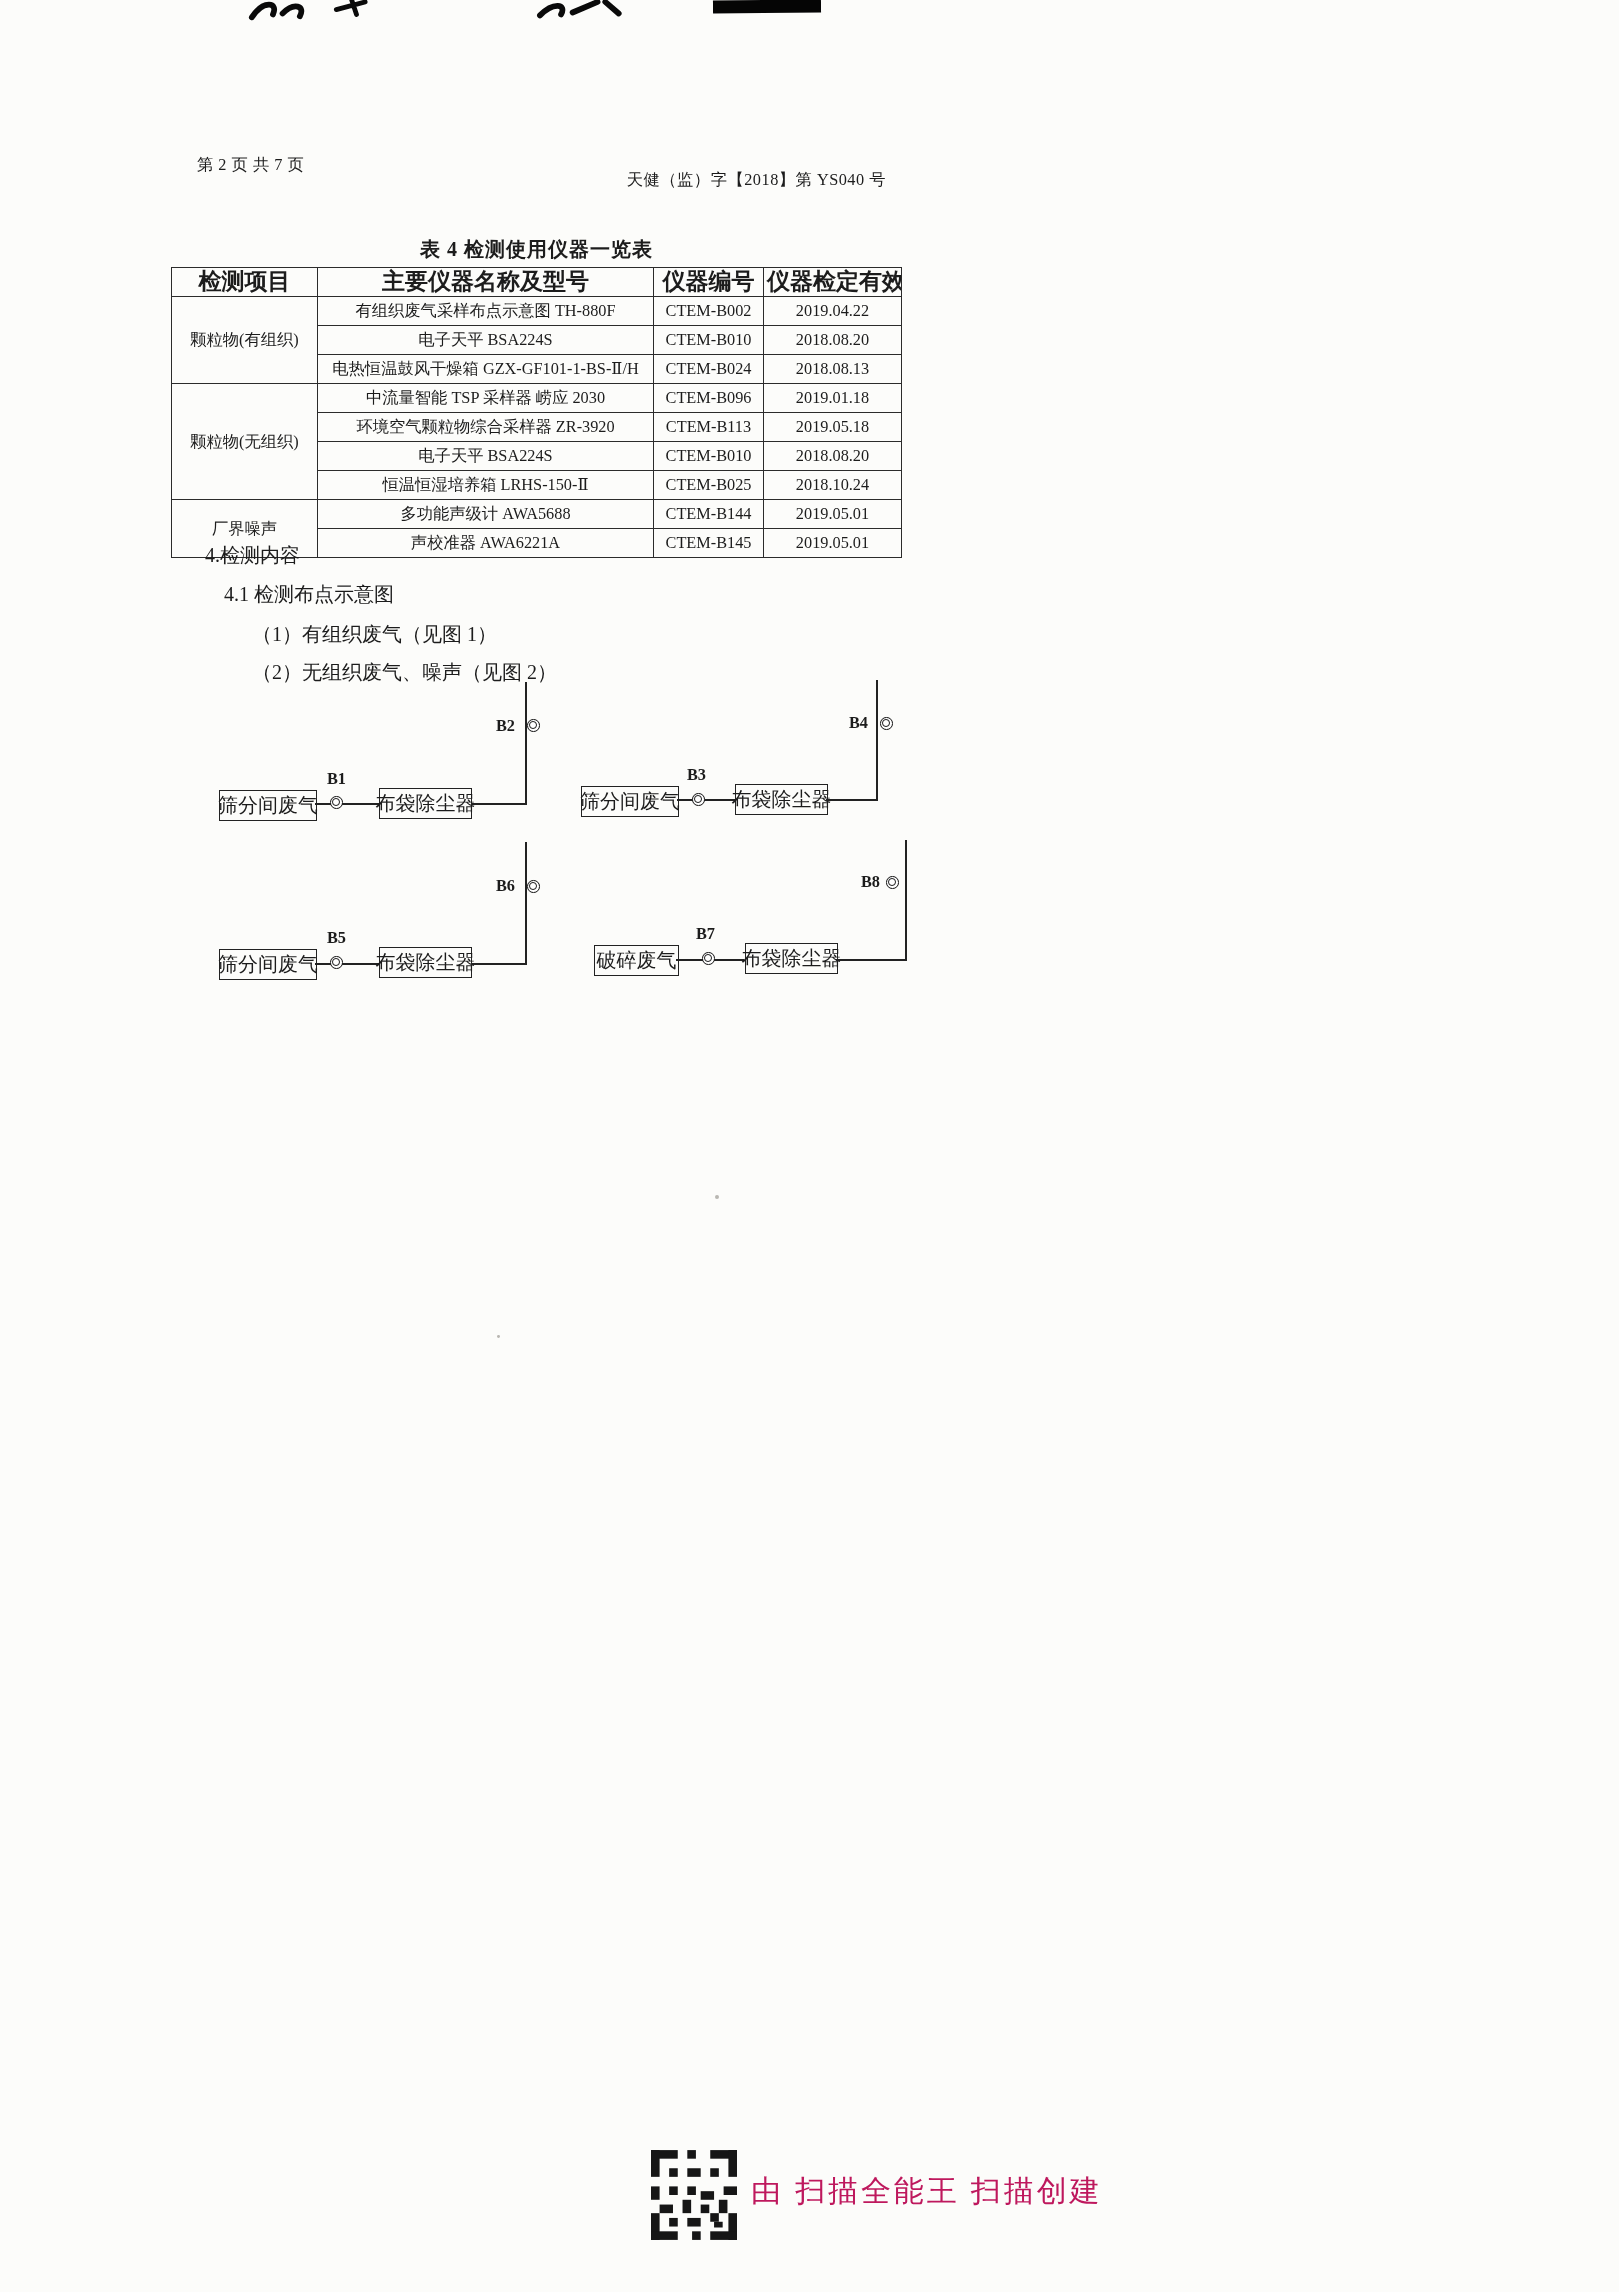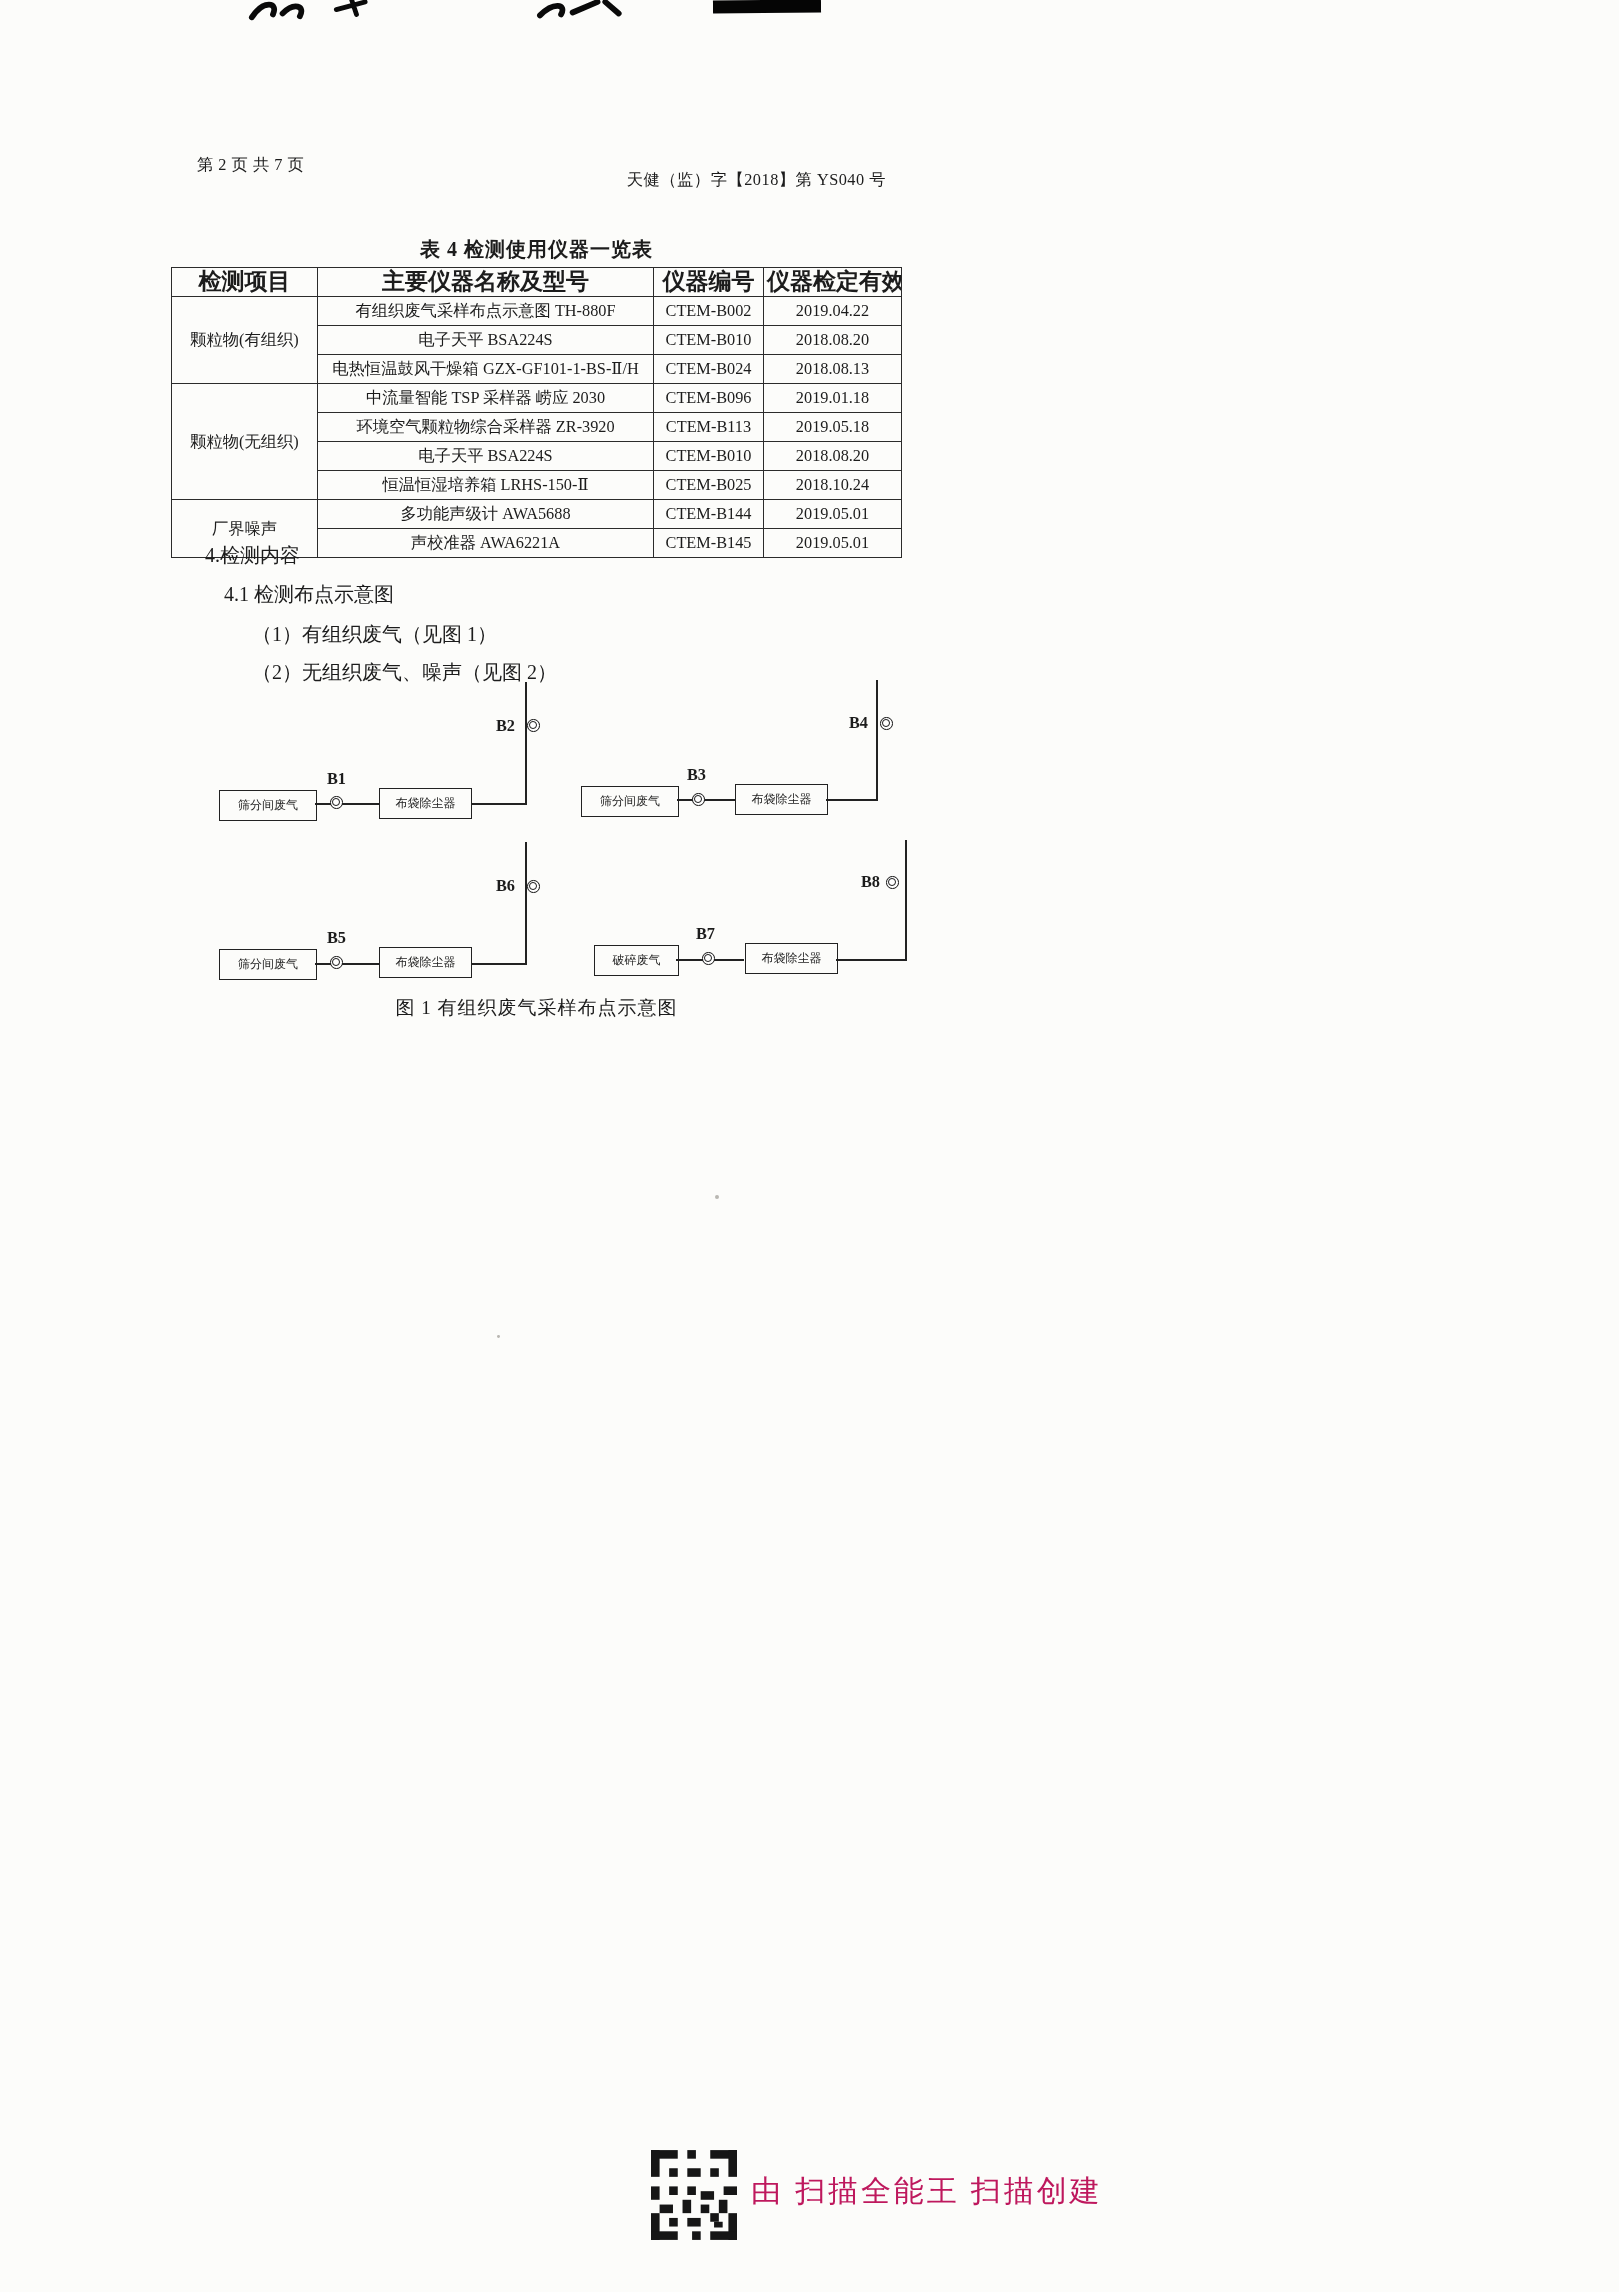--- a/index.html
+++ b/index.html
@@ -22,21 +22,21 @@
     padding:1px 2.9px;font-size:16.3px;height:26px;line-height:1.15;
     overflow:hidden;white-space:nowrap;
   }
   table.instr th{font-weight:bold;font-size:23px;height:23px;margin-top:32px;}
   
   .sect{font-size:20px;white-space:nowrap;}
   
   .dbox{
     position:absolute;border:1.6px solid #222;background:transparent;
     display:flex;align-items:center;justify-content:center;
-    font-size:12px;white-space:nowrap;font-family:Liberation Serif, serif;
+    font-size:20px;white-space:nowrap;font-family:Liberation Serif, serif;
   }
   .dline-h{position:absolute;height:1.9px;background:#222;}
   .dline-v{position:absolute;width:1.9px;background:#222;}
   .dlabel{position:absolute;font-size:16.3px;font-weight:bold;white-space:nowrap;}
   .dport{position:absolute;width:10.6px;height:10.6px;border:1.9px solid #111;border-radius:50%;background:#fff;}
   .dport::after{content:"";position:absolute;inset:1.4px;border:1.9px solid #111;border-radius:50%;}
   .center-line{position:absolute;left:171px;width:731px;text-align:center;}
   .fig-caption{font-size:19px;letter-spacing:1px;}
   
   .scan-bar{position:absolute;left:713px;top:0;width:108px;height:12.5px;background:#050505;transform:rotate(-0.4deg);}
@@ -172,21 +172,20 @@
   <div class="dbox" style="left:594px;top:945px;width:83px;height:29px;">破碎废气</div>
   <div class="dline-h" style="left:676px;top:959px;width:68px;"></div>
   <div class="dlabel" style="left:696px;top:924px;">B7</div>
   <div class="dport" style="left:702px;top:952px;"></div>
   <div class="dbox" style="left:745px;top:943px;width:91px;height:29px;">布袋除尘器</div>
   <div class="dline-h" style="left:836px;top:959px;width:69px;"></div>
   <div class="dline-v" style="left:905px;top:840px;height:121px;"></div>
   <div class="dlabel" style="left:861px;top:872px;">B8</div>
   <div class="dport" style="left:886px;top:876px;"></div>
 
-  <div class="center-line fig-caption" style="top:995px;">图 1 有组织废气采样布点示意图</div>
 
   <svg class="abs" style="left:651px;top:2150px;width:86px;height:90px;" viewBox="0 0 90 94">
     <g fill="#161616">
       <rect x="0" y="0" width="28" height="9"></rect>
         <rect x="0" y="0" width="9" height="28"></rect>
       <rect x="19" y="19" width="9" height="9"></rect>
       <rect x="62" y="0" width="28" height="9"></rect>
         <rect x="81" y="0" width="9" height="28"></rect>
       <rect x="62" y="19" width="9" height="9"></rect>
       <rect x="38" y="0" width="9" height="9"></rect>

